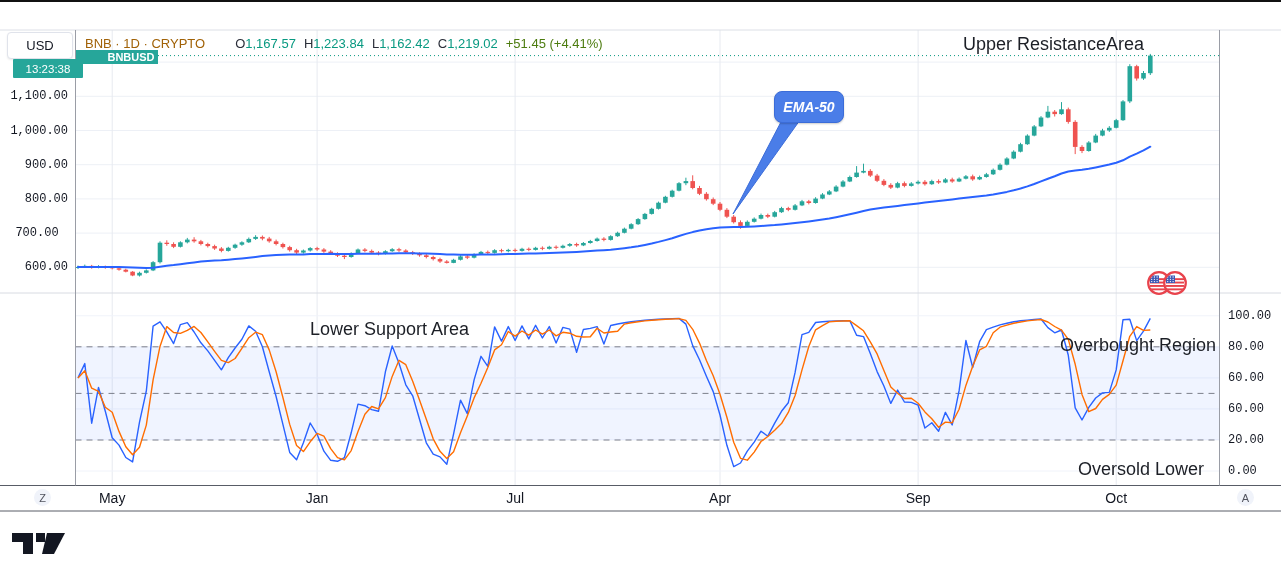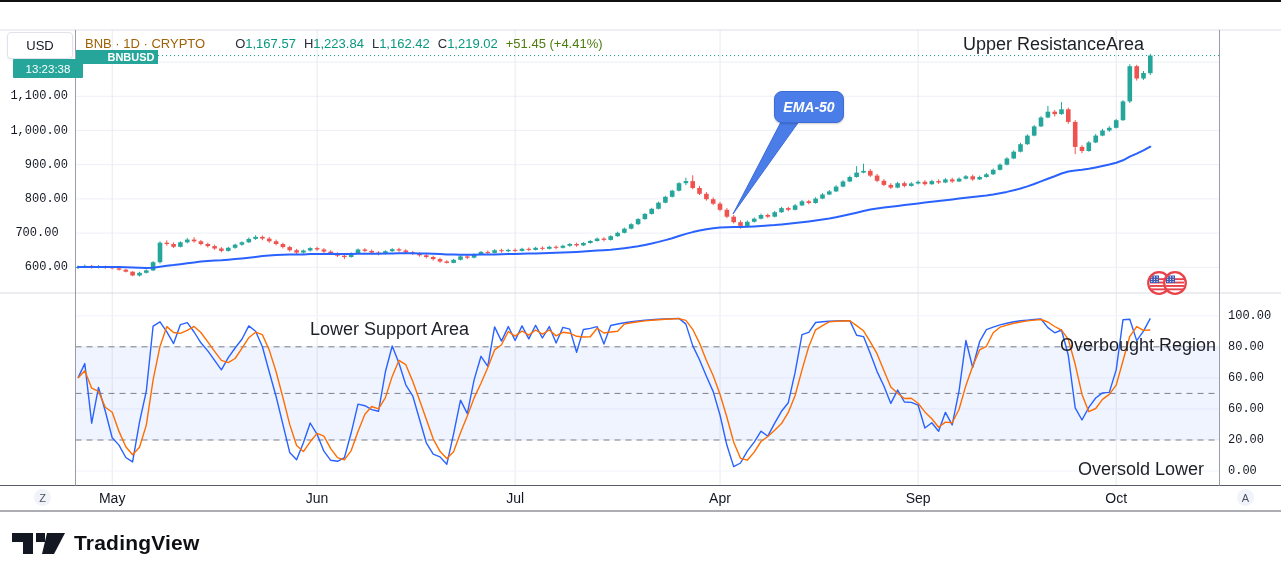--- a/index.html
+++ b/index.html
@@ -466,33 +466,32 @@
   <div class="abs axis-btn" style="left:34px;top:489px">Z</div>
   <div class="abs axis-btn" style="left:1237px;top:489px">A</div>
 
   <div class="abs" id="tv-logo">
     <svg width="54" height="30" viewBox="0 0 54 30">
       <rect x="0" y="5" width="21" height="9" fill="#131722"></rect>
       <rect x="11" y="5" width="10" height="21" fill="#131722"></rect>
       <rect x="24" y="5" width="9" height="9" fill="#131722"></rect>
       <polygon points="35,5 53,5 42,26 30,26" fill="#131722"></polygon>
     </svg>
-    <span class="logo-text">TradingView</span>
   </div>
 <div class="abs tick-label" style="left:6px;top:89.3px;width:62px;text-align:right">1,100.00</div>
     <div class="abs tick-label" style="left:6px;top:123.5px;width:62px;text-align:right">1,000.00</div>
     <div class="abs tick-label" style="left:6px;top:157.7px;width:62px;text-align:right">900.00</div>
     <div class="abs tick-label" style="left:6px;top:191.9px;width:62px;text-align:right">800.00</div>
     <div class="abs tick-label" style="left:6px;top:226.1px;width:62px;text-align:center">700.00</div>
     <div class="abs tick-label" style="left:6px;top:260.3px;width:62px;text-align:right">600.00</div>
     <div class="abs tick-label" style="left:1228px;top:308.8px">100.00</div>
     <div class="abs tick-label" style="left:1228px;top:339.8px">80.00</div>
     <div class="abs tick-label" style="left:1228px;top:370.9px">60.00</div>
     <div class="abs tick-label" style="left:1228px;top:401.9px">60.00</div>
     <div class="abs tick-label" style="left:1228px;top:433px">20.00</div>
     <div class="abs tick-label" style="left:1228px;top:464px">0.00</div>
     <div class="abs month-label" style="left:97.2px;top:490px">May</div>
-    <div class="abs month-label" style="left:302.1px;top:490px">Jun</div>
+    <div class="abs month-label" style="left:302.1px;top:490px">Jan</div>
     <div class="abs month-label" style="left:500.1px;top:490px">Jul</div>
     <div class="abs month-label" style="left:705px;top:490px">Apr</div>
     <div class="abs month-label" style="left:903.1px;top:490px">Sep</div>
     <div class="abs month-label" style="left:1101.2px;top:490px">Oct</div>
   </div>
 
 </body></html>

